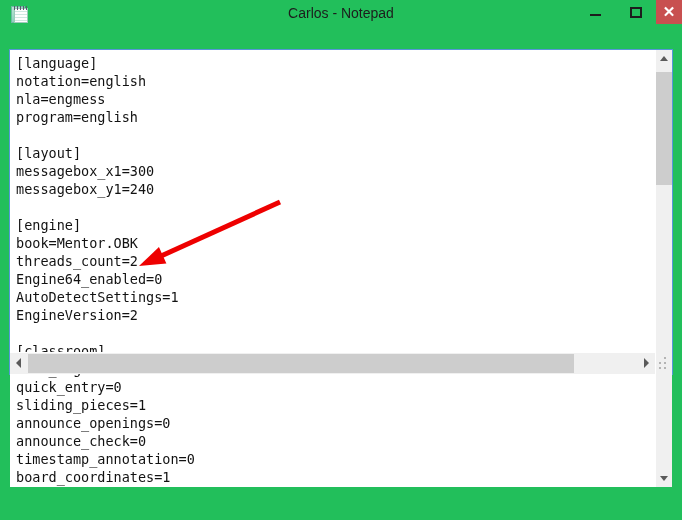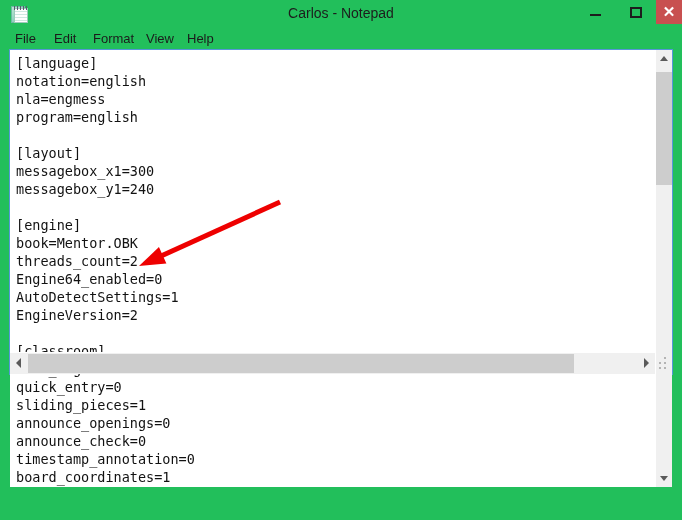--- a/index.html
+++ b/index.html
@@ -312,27 +312,20 @@
 
     <div class="winbtn btn-max">
       <div class="glyph-max"></div>
     </div>
 
     <div class="winbtn btn-close">
       <div class="glyph-close">✕</div>
     </div>
   </div>
 
-  <div class="menubar">
-    <div class="menu-item" style="left:6px">File</div>
-    <div class="menu-item" style="left:45px">Edit</div>
-    <div class="menu-item" style="left:84px">Format</div>
-    <div class="menu-item" style="left:137px">View</div>
-    <div class="menu-item" style="left:178px">Help</div>
-  </div>
 
   <div class="client">
 
     <div class="textarea">
       <pre class="textlines">[language]
 notation=english
 nla=engmess
 program=english
 
 [layout]

